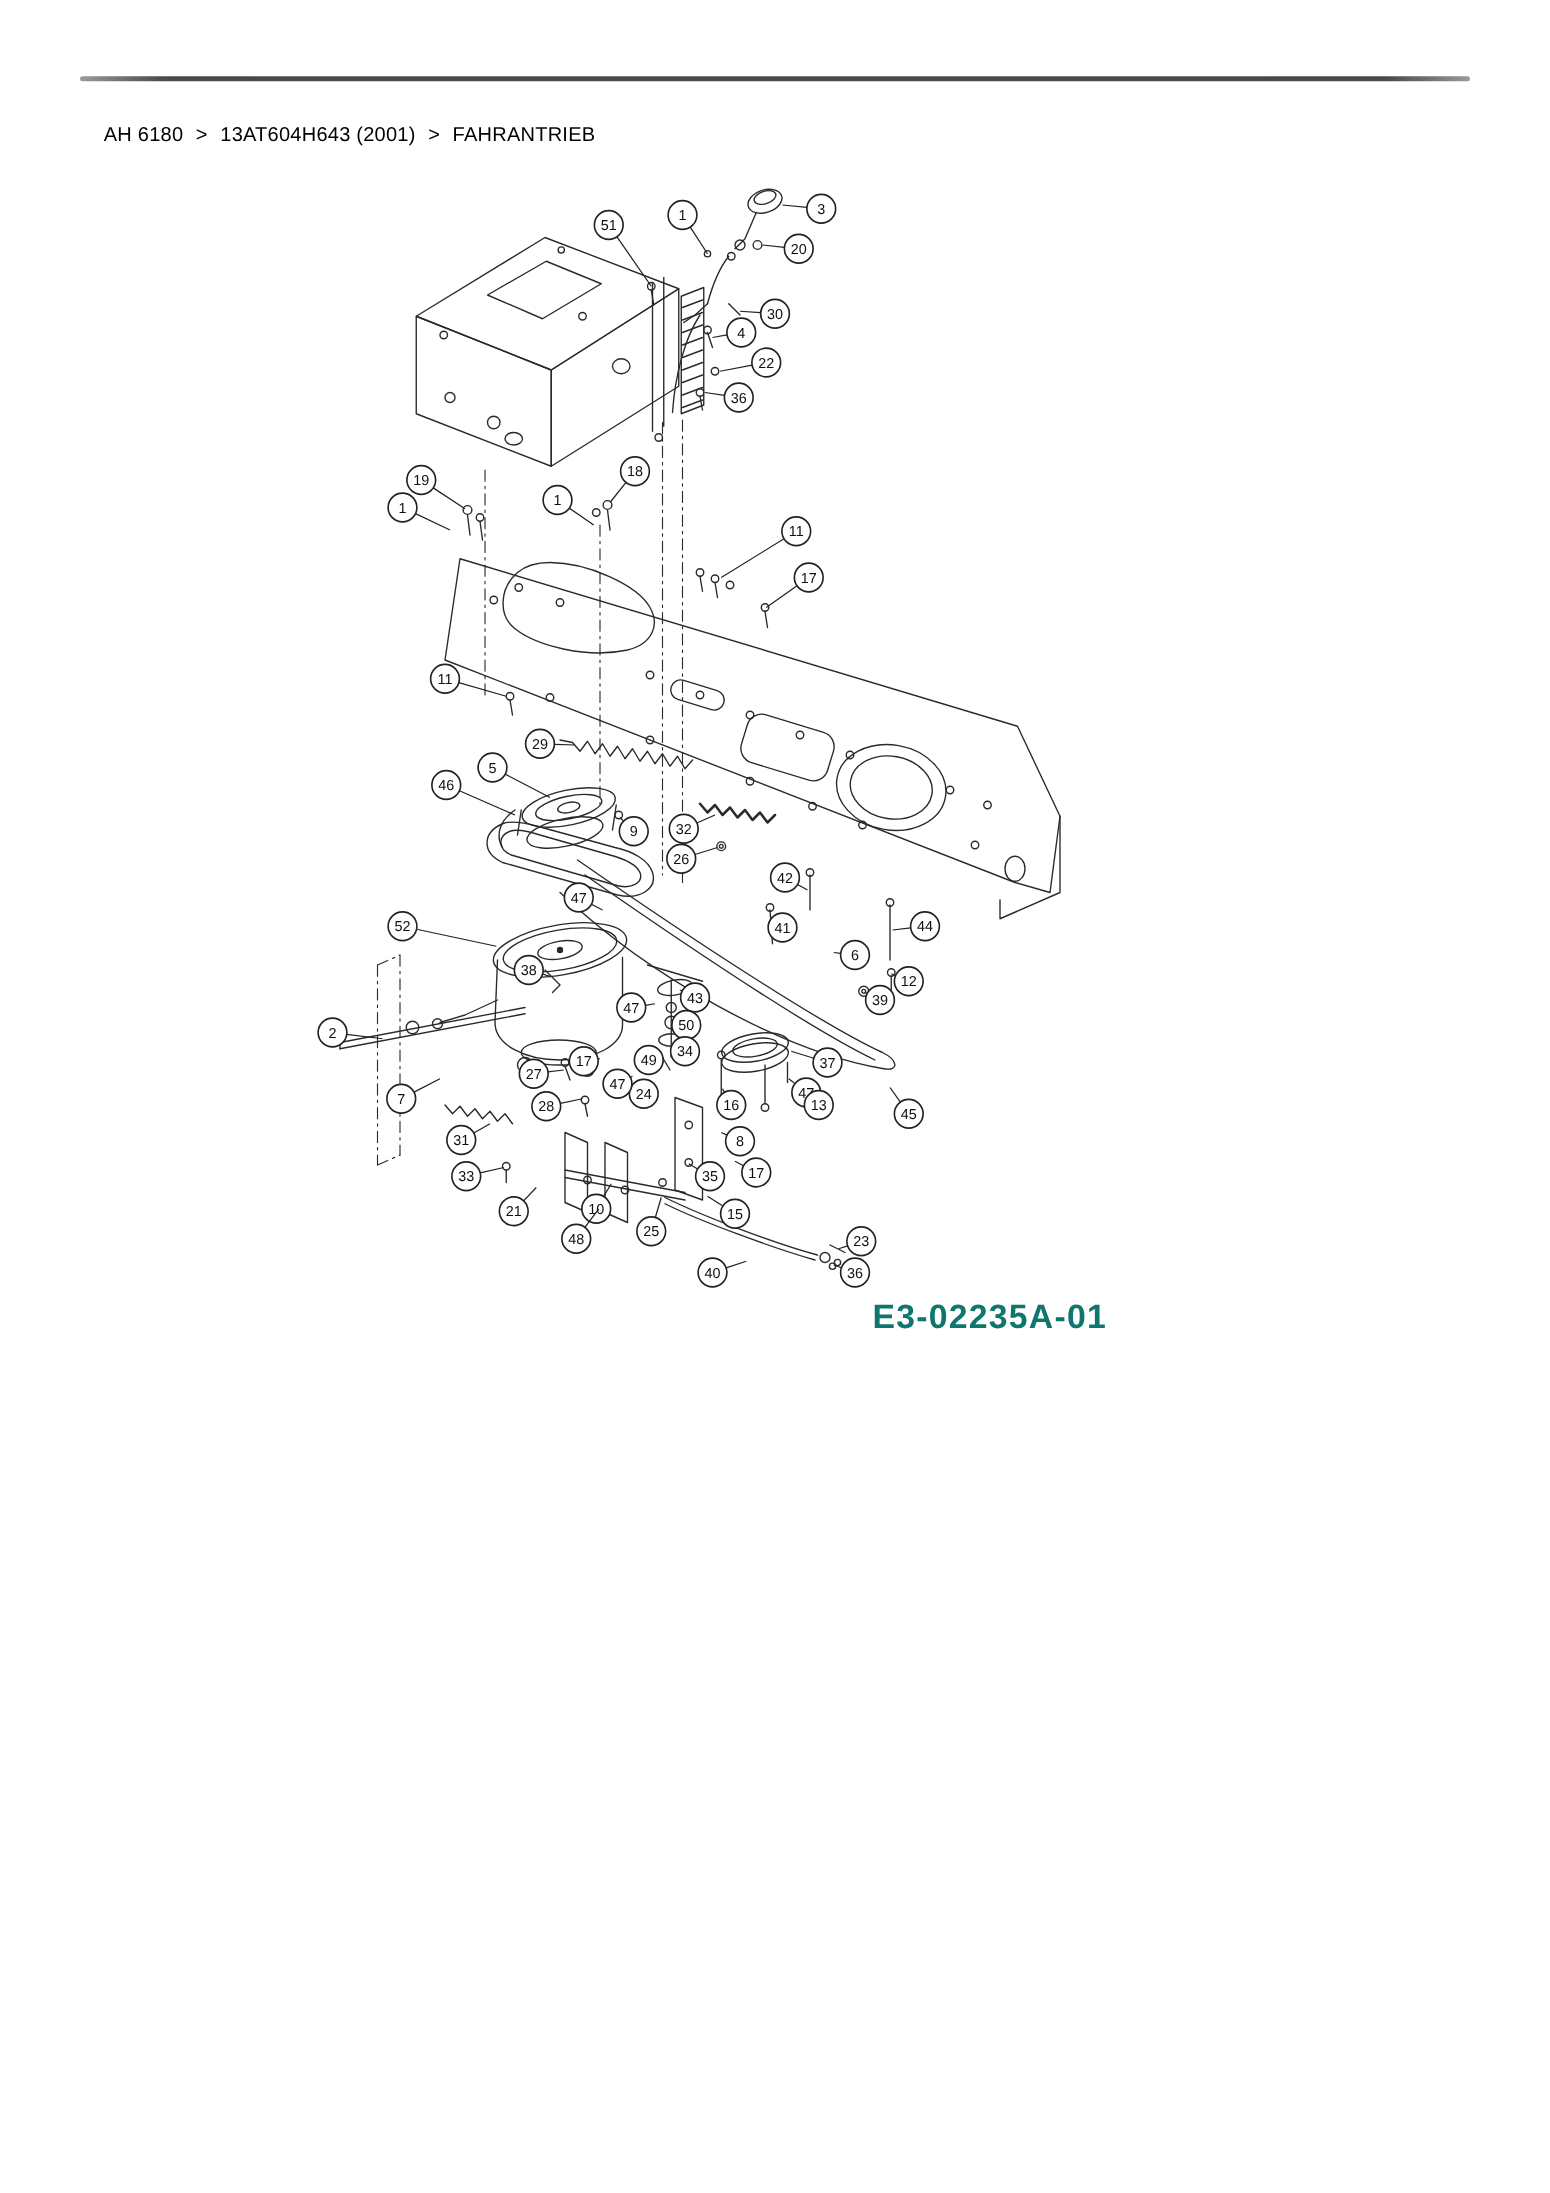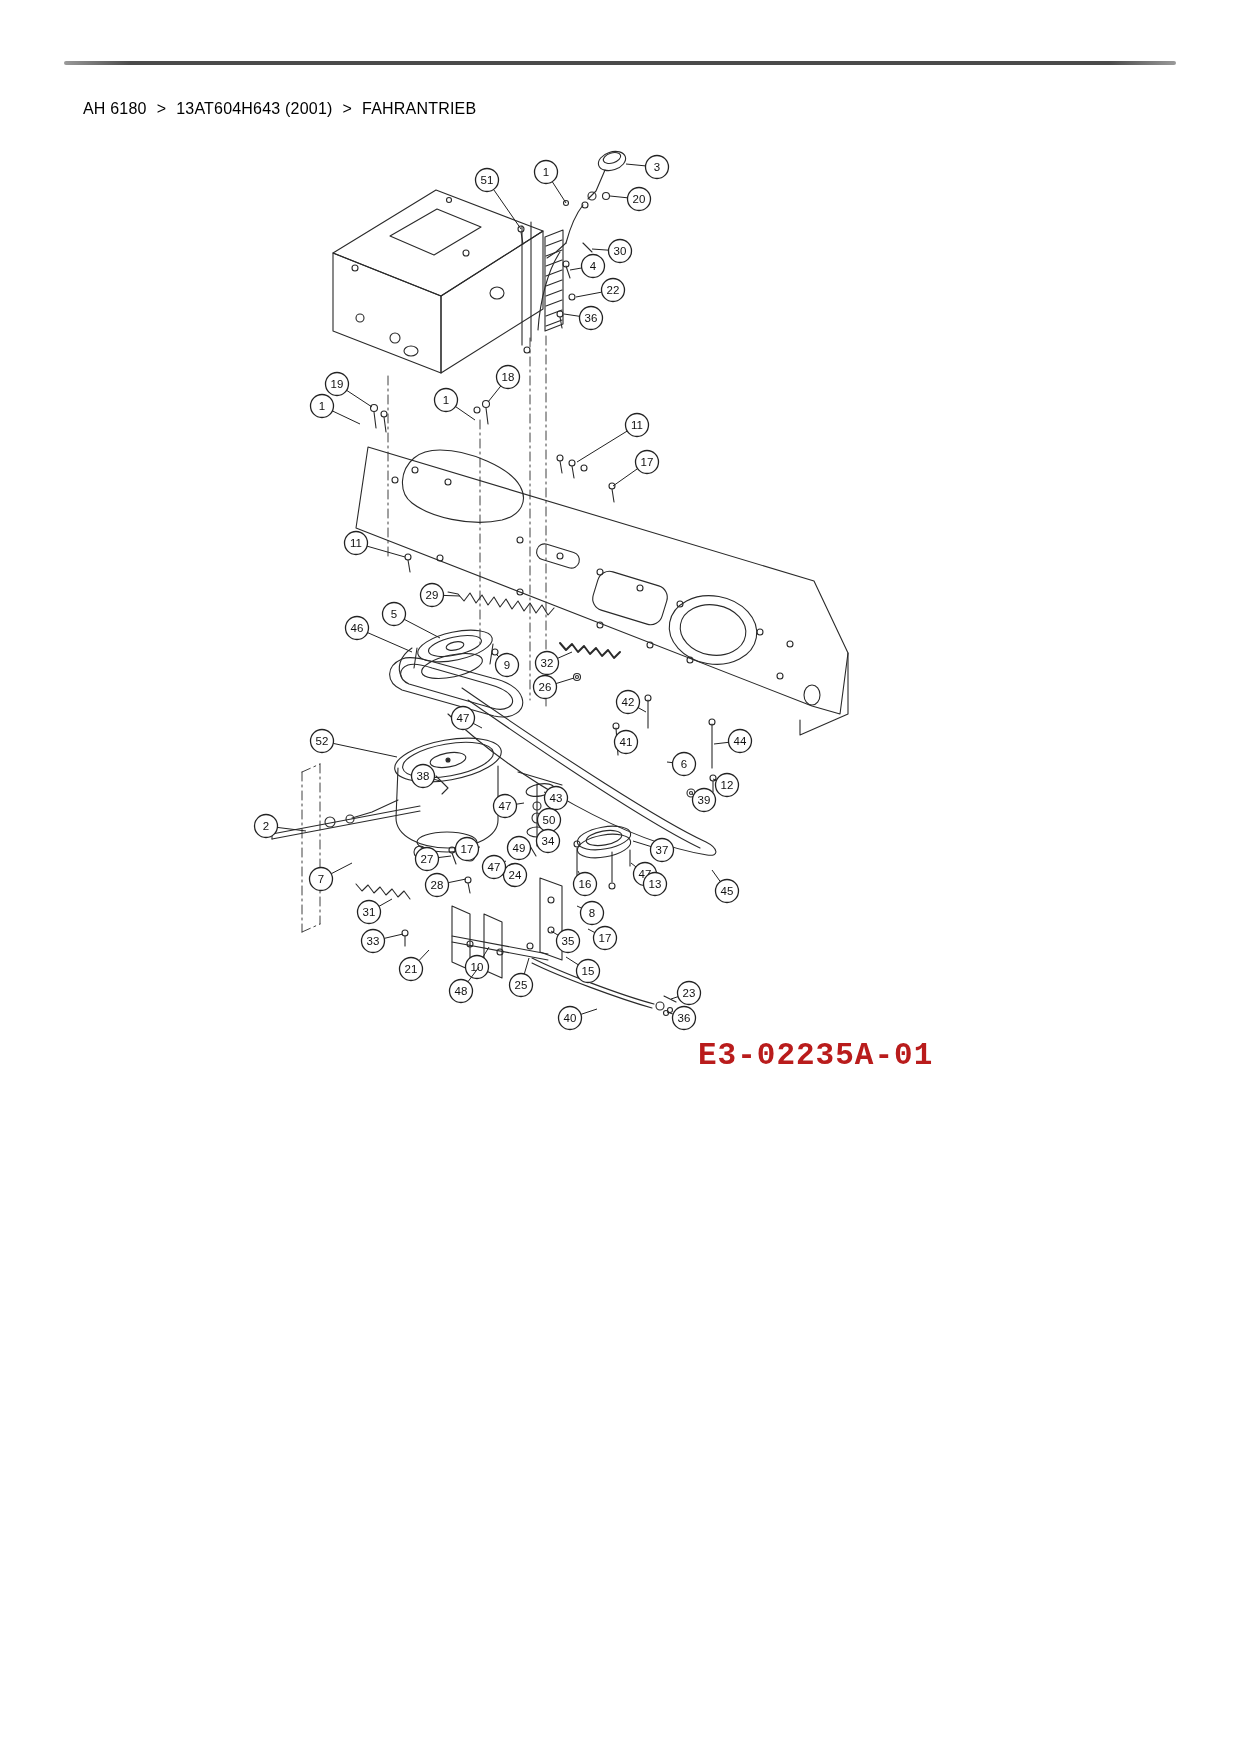--- a/index.html
+++ b/index.html
@@ -17,22 +17,22 @@
   }
   .breadcrumb{
     position:absolute;left:83px;top:100px;
     font-size:16px;color:#000;letter-spacing:.2px;white-space:nowrap;
   }
   .bc-seg{color:#000;}
   .bc-sep{margin:0 10px;color:#000;}
   .diagram-svg{position:absolute;left:0;top:0;}
   .diagram-code{
     position:absolute;left:698px;top:1038px;
-    font-size:31px;font-weight:bold;color:#b91c1c;letter-spacing:1px;
-    font-family:Liberation Mono, monospace;
+    font-size:27px;font-weight:bold;color:#0f766e;letter-spacing:1px;
+    font-family:Liberation Sans, sans-serif;
   }
   .balloon{fill:#ffffff;stroke:#222;stroke-width:1.3;}
   .balloon-label{font-family:"Liberation Sans",sans-serif;font-size:11.5px;fill:#111;text-anchor:middle;}
   .leader{stroke:#222;stroke-width:1;}
   .art{stroke:#2a2a2a;fill:none;stroke-width:1.1;stroke-linejoin:round;stroke-linecap:round;}
   .art .thick{stroke-width:2;}
   .art .dash{stroke-dasharray:9 4 2 4;stroke-width:.9;}
 </style>
 </head>
 <body>

